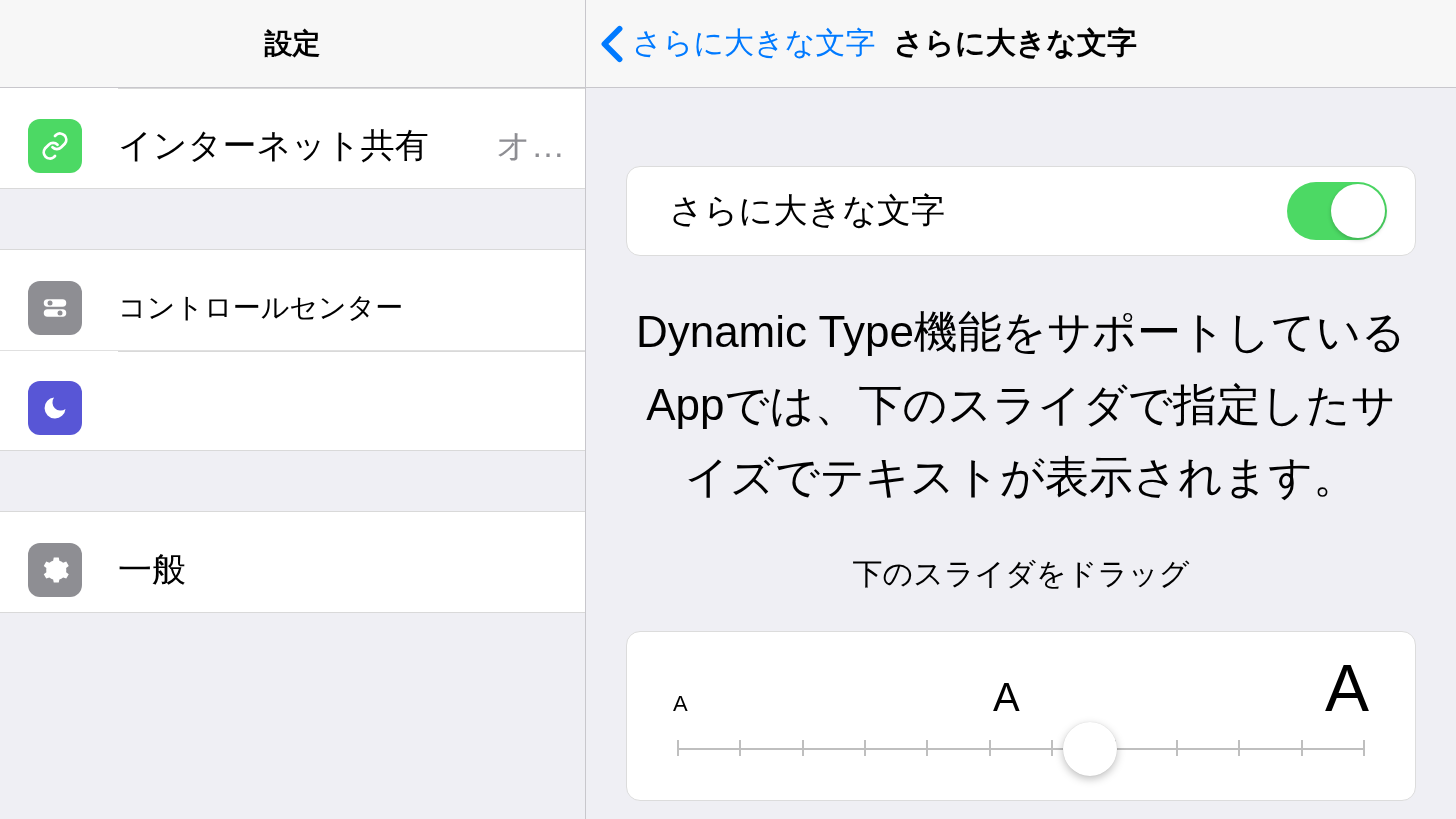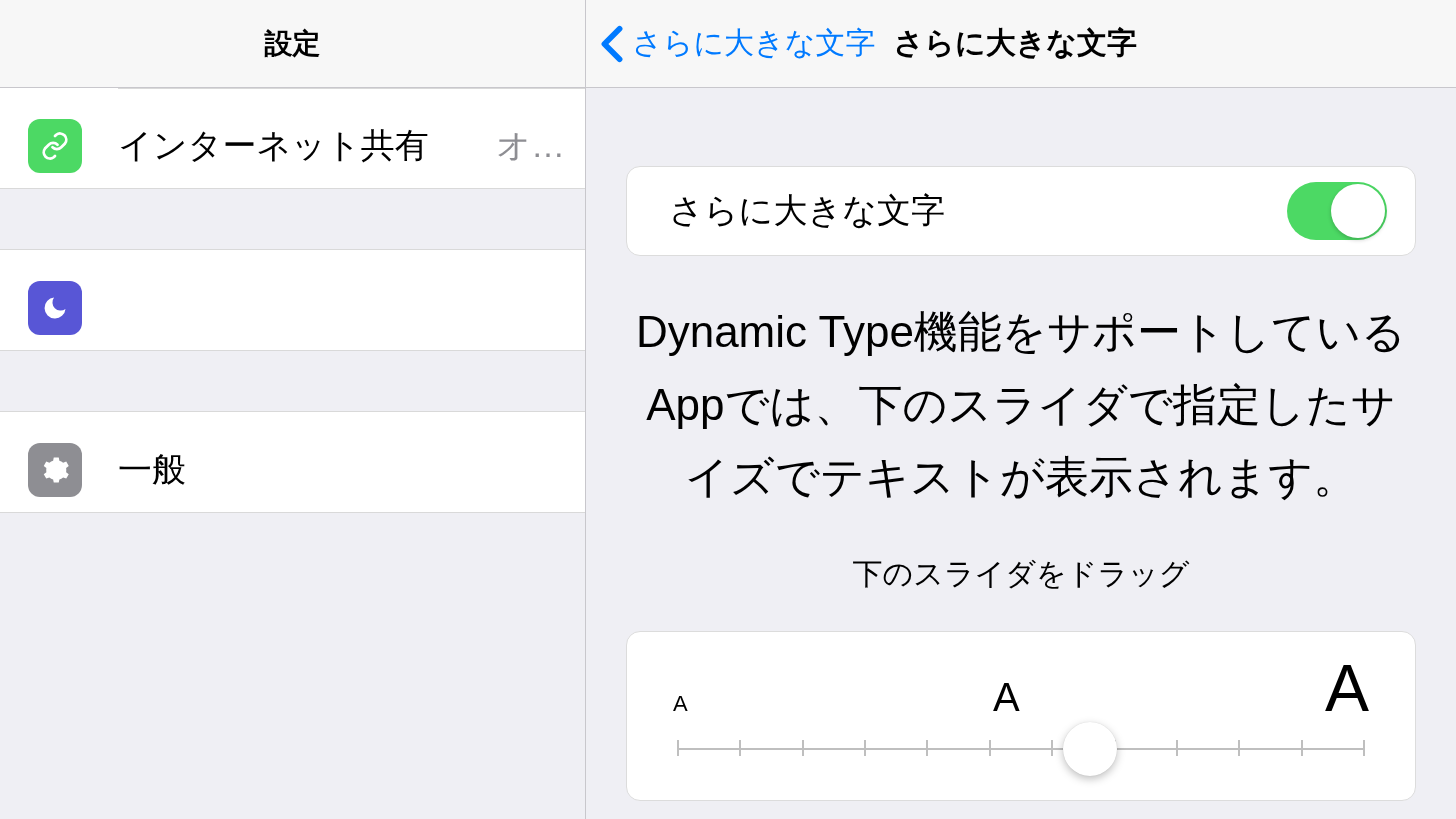--- a/index.html
+++ b/index.html
@@ -264,20 +264,31 @@
               <path d="M14 11a5 5 0 0 0-7 0l-3 3a5 5 0 0 0 7 7l1-1"></path>
             </svg>
         </div>
         <span class="item-label">インターネット共有</span>
         <span class="item-value">オ…</span>
       </div>
     </div>
 
     <div class="sidebar-group gap">
       <div class="sidebar-item">
+        <div class="app-icon ic-gray">
+          <svg width="30" height="30" viewBox="0 0 24 24" fill="#fff">
+              <rect x="3" y="5" width="18" height="6" rx="3"></rect>
+              <circle cx="8" cy="8" r="2" fill="#8e8e93"></circle>
+              <rect x="3" y="13" width="18" height="6" rx="3"></rect>
+              <circle cx="16" cy="16" r="2" fill="#8e8e93"></circle>
+            </svg>
+        </div>
+        <span class="item-label smaller">コントロールセンター</span>
+      </div>
+      <div class="sidebar-item">
         <div class="app-icon ic-purple">
           <svg width="28" height="28" viewBox="0 0 24 24" fill="#fff">
               <path d="M21 12.8A9 9 0 1 1 11.2 3a7 7 0 0 0 9.8 9.8z"></path>
             </svg>
         </div>
       </div>
     </div>
 
     <div class="sidebar-group gap">
       <div class="sidebar-item">

